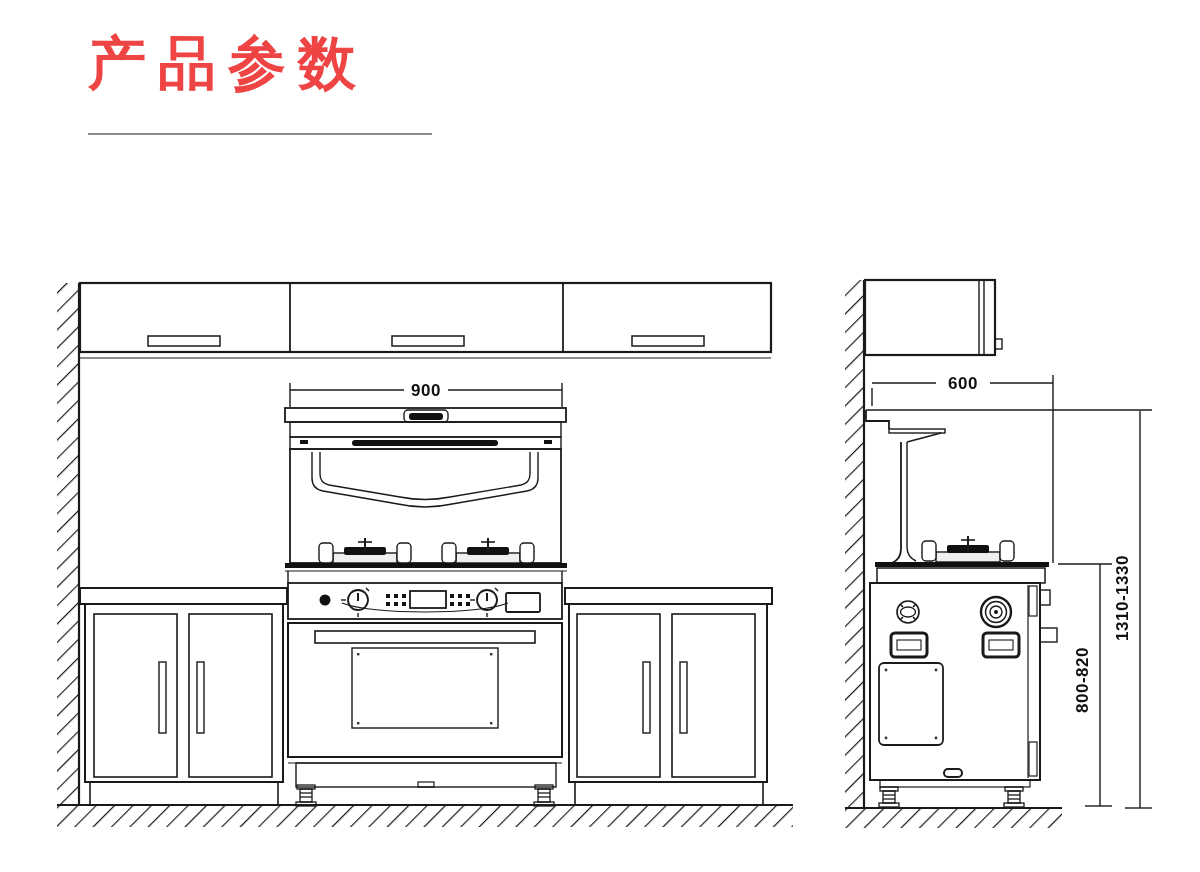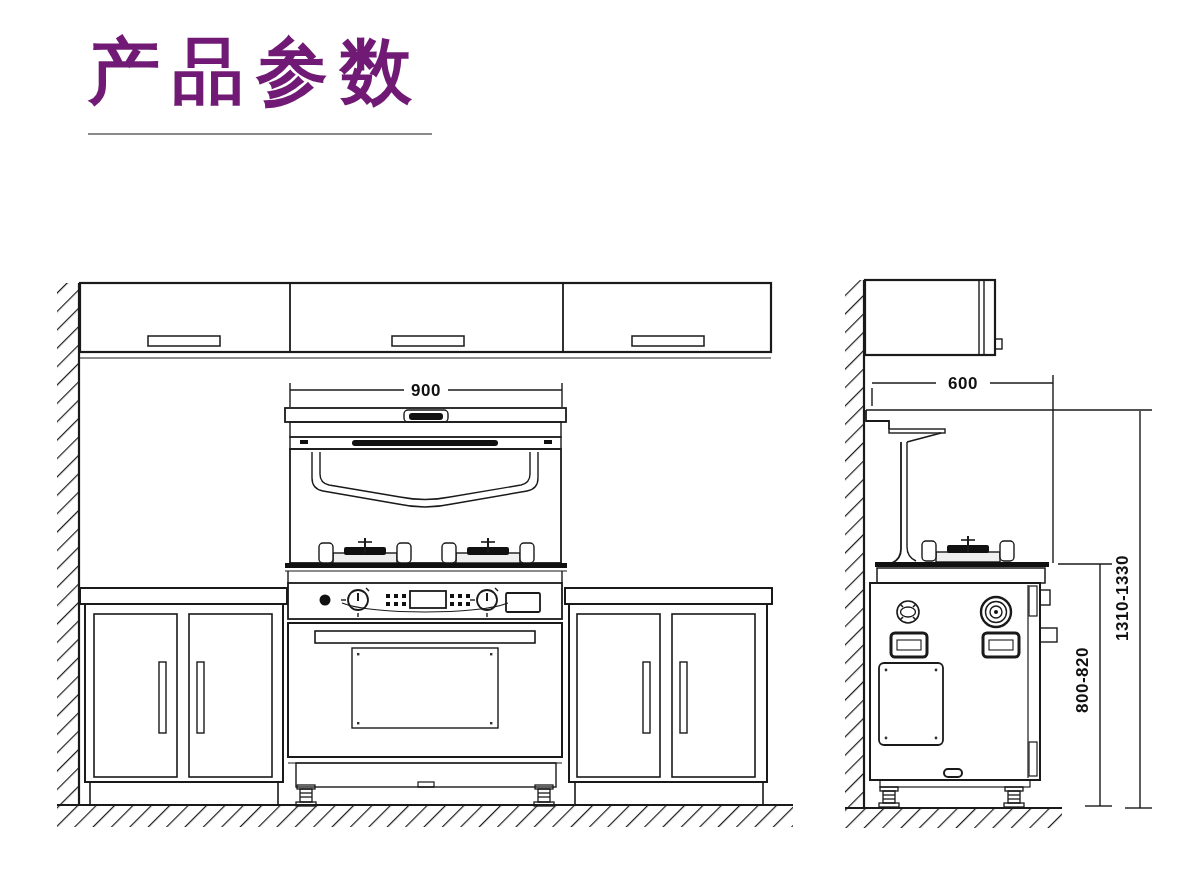--- a/index.html
+++ b/index.html
@@ -1,21 +1,21 @@
 <!DOCTYPE html>
 <html><head>
 <meta charset="utf-8">
 <style>
   html,body{margin:0;padding:0;background:#ffffff;}
   body{width:1200px;height:872px;position:relative;overflow:hidden;
        font-family:"Liberation Sans",sans-serif;}
   .page{position:absolute;inset:0;background:#fff;}
   h1.page-title{
     position:absolute;left:88px;top:28px;margin:0;
-    font-size:72px;font-weight:900;letter-spacing:12px;color:#701a75;
+    font-size:58px;font-weight:900;letter-spacing:12px;color:#ef4444;
     font-family:"Liberation Sans",sans-serif;line-height:1.2;
   }
   .title-underline{
     position:absolute;left:88px;top:133px;width:344px;height:2px;background:#8a8a8a;
   }
   svg.drawing{position:absolute;left:0;top:0;}
   text.dim{
     font-family:"Liberation Sans",sans-serif;
     font-size:17px;font-weight:700;fill:#111;letter-spacing:0.5px;
   }

